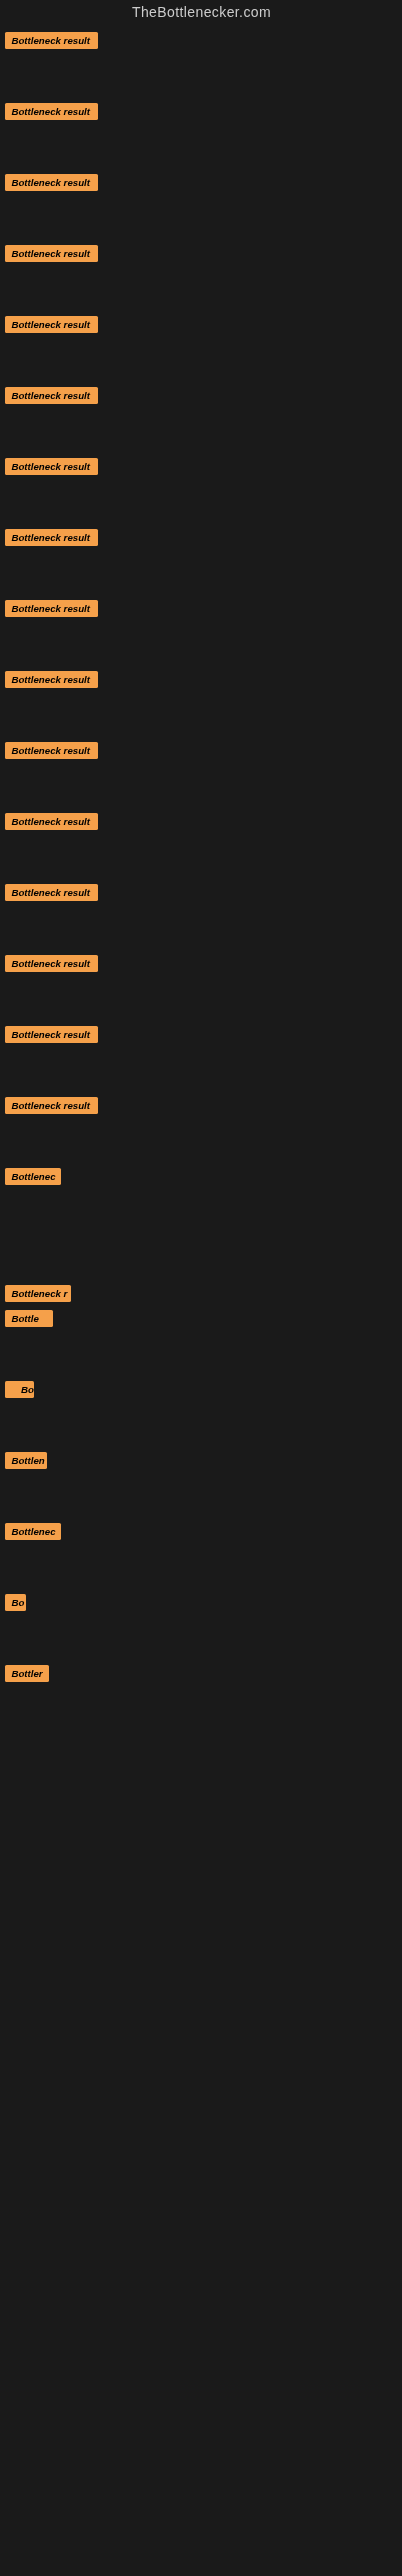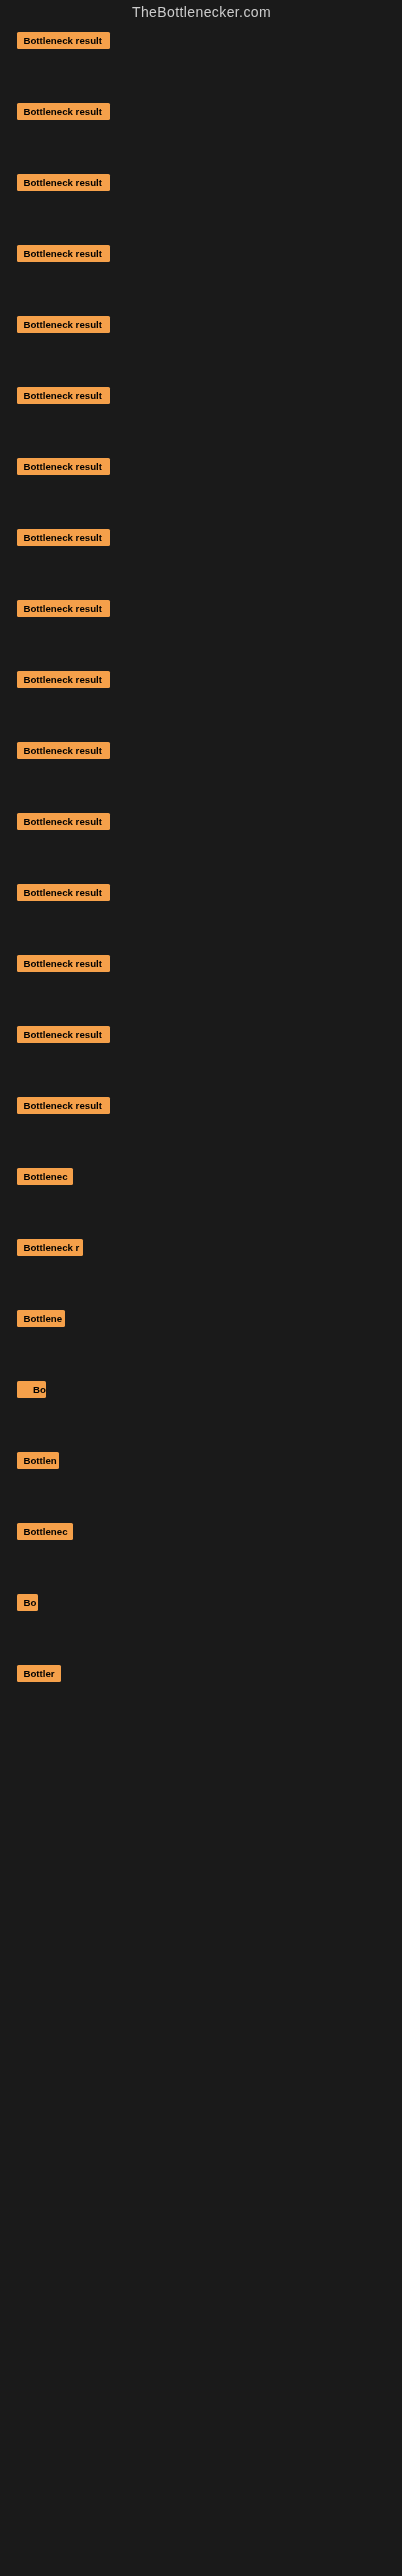--- a/index.html
+++ b/index.html
@@ -25,23 +25,24 @@
     }
 
     .bottleneck-badge {
       display: inline-block;
       background-color: #f5a04a;
       color: #000000;
       font-size: 9.7px;
       font-weight: 600;
       padding: 3.2px 6.4px;
       border-radius: 1.6px;
-      margin-left: 17px;
+      margin-left: 5px;
       white-space: nowrap;
       overflow: hidden;
+      font-style: italic;
     }
   </style>
 </head>
 <body>
 
 <div style="position: absolute; top: 0; left: 0; width: 403px; text-align: center; padding-top: 4.8px;">
   <span class="site-title">TheBottlenecker.com</span>
 </div>
 
 <div id="items-container" style="position: relative; margin-top: 24px;">
@@ -89,25 +90,25 @@
     </div>
     <div style="position: relative; height: 71px; display: flex; align-items: flex-start; padding-top: 8px;">
       <span class="bottleneck-badge" style="max-width: 93px; width: 93px; overflow: hidden; display: inline-block;">Bottleneck result</span>
     </div>
     <div style="position: relative; height: 71px; display: flex; align-items: flex-start; padding-top: 8px;">
       <span class="bottleneck-badge" style="max-width: 93px; width: 93px; overflow: hidden; display: inline-block;">Bottleneck result</span>
     </div>
     <div style="position: relative; height: 71px; display: flex; align-items: flex-start; padding-top: 8px;">
       <span class="bottleneck-badge" style="max-width: 56px; width: 56px; overflow: hidden; display: inline-block;">Bottlenec</span>
     </div>
-    <div style="position: relative; height: 71px; display: flex; align-items: flex-start; padding-top: 8px;">
+    <div style="position: relative; height: 71px; display: flex; align-items: flex-end; padding-top: 8px;">
       <span class="bottleneck-badge" style="max-width: 66px; width: 66px; overflow: hidden; display: inline-block;">Bottleneck r</span>
     </div>
     <div style="position: relative; height: 71px; display: flex; align-items: flex-start; padding-top: 8px;">
-      <span class="bottleneck-badge" style="max-width: 48px; width: 48px; overflow: hidden; display: inline-block;">Bottlene</span>
+      <span class="bottleneck-badge" style="max-width: 48px; width: 48px; overflow: hidden; display: inline-block;">Bottle</span>
     </div>
     <div style="position: relative; height: 71px; display: flex; align-items: flex-start; padding-top: 8px;">
       <span class="bottleneck-badge" style="max-width: 29px; width: 29px; overflow: hidden; display: inline-block; padding-left: 16px;">Bot</span>
     </div>
     <div style="position: relative; height: 71px; display: flex; align-items: flex-start; padding-top: 8px;">
       <span class="bottleneck-badge" style="max-width: 42px; width: 42px; overflow: hidden; display: inline-block;">Bottlen</span>
     </div>
     <div style="position: relative; height: 71px; display: flex; align-items: flex-start; padding-top: 8px;">
       <span class="bottleneck-badge" style="max-width: 56px; width: 56px; overflow: hidden; display: inline-block;">Bottlenec</span>
     </div>

